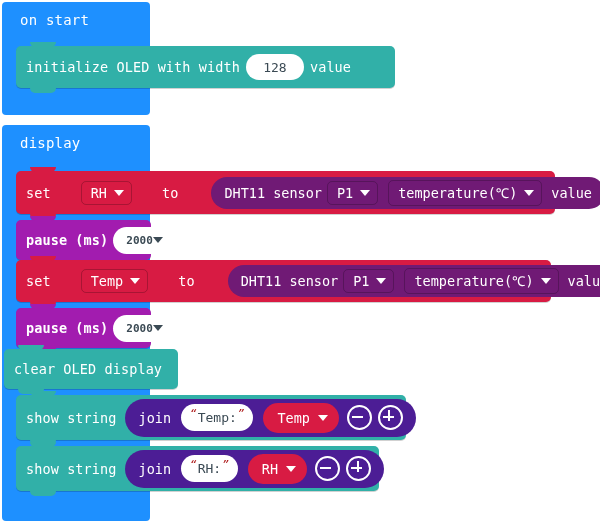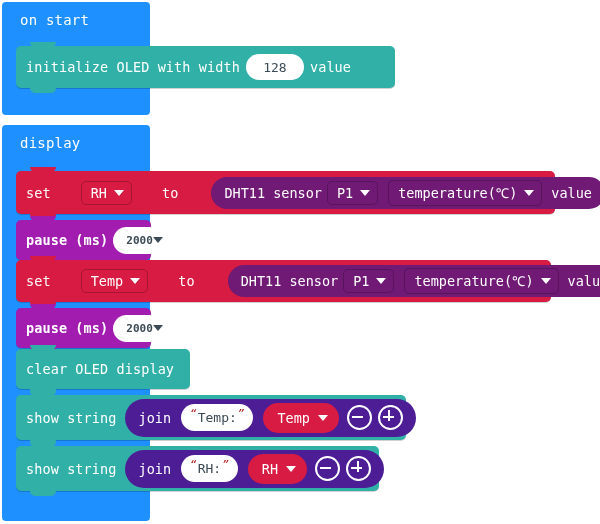--- a/index.html
+++ b/index.html
@@ -194,21 +194,21 @@
   <div class="blk stmt c-blue" style="left:16px;top:308px;width:135px;height:40px;">
     <div class="notch-top c-blue"></div>
     <div class="notch-bot c-blue"></div>
     <span class="txt">pause (ms)</span>
     <span class="drop-field">
       <span>2000</span>
       <i class="caret caret-dark"></i>
     </span>
   </div>
 
-  <div class="blk stmt c-teal" style="left:16px;top:349px;width:174px;height:40px;">
+  <div class="blk stmt c-teal" style="left:4px;top:349px;width:174px;height:40px;">
     <div class="notch-top c-teal"></div>
     <div class="notch-bot c-teal"></div>
     <span class="txt">clear OLED display</span>
   </div>
 
   <div class="blk stmt c-teal" style="left:16px;top:395px;width:390px;height:45px;">
     <div class="notch-top c-teal"></div>
     <div class="notch-bot c-teal"></div>
     <span class="txt">show string</span>
     <span class="rep c-gold" style="height:38px;border-radius:19px;margin-left:8px;padding:0 10px 0 14px;">

